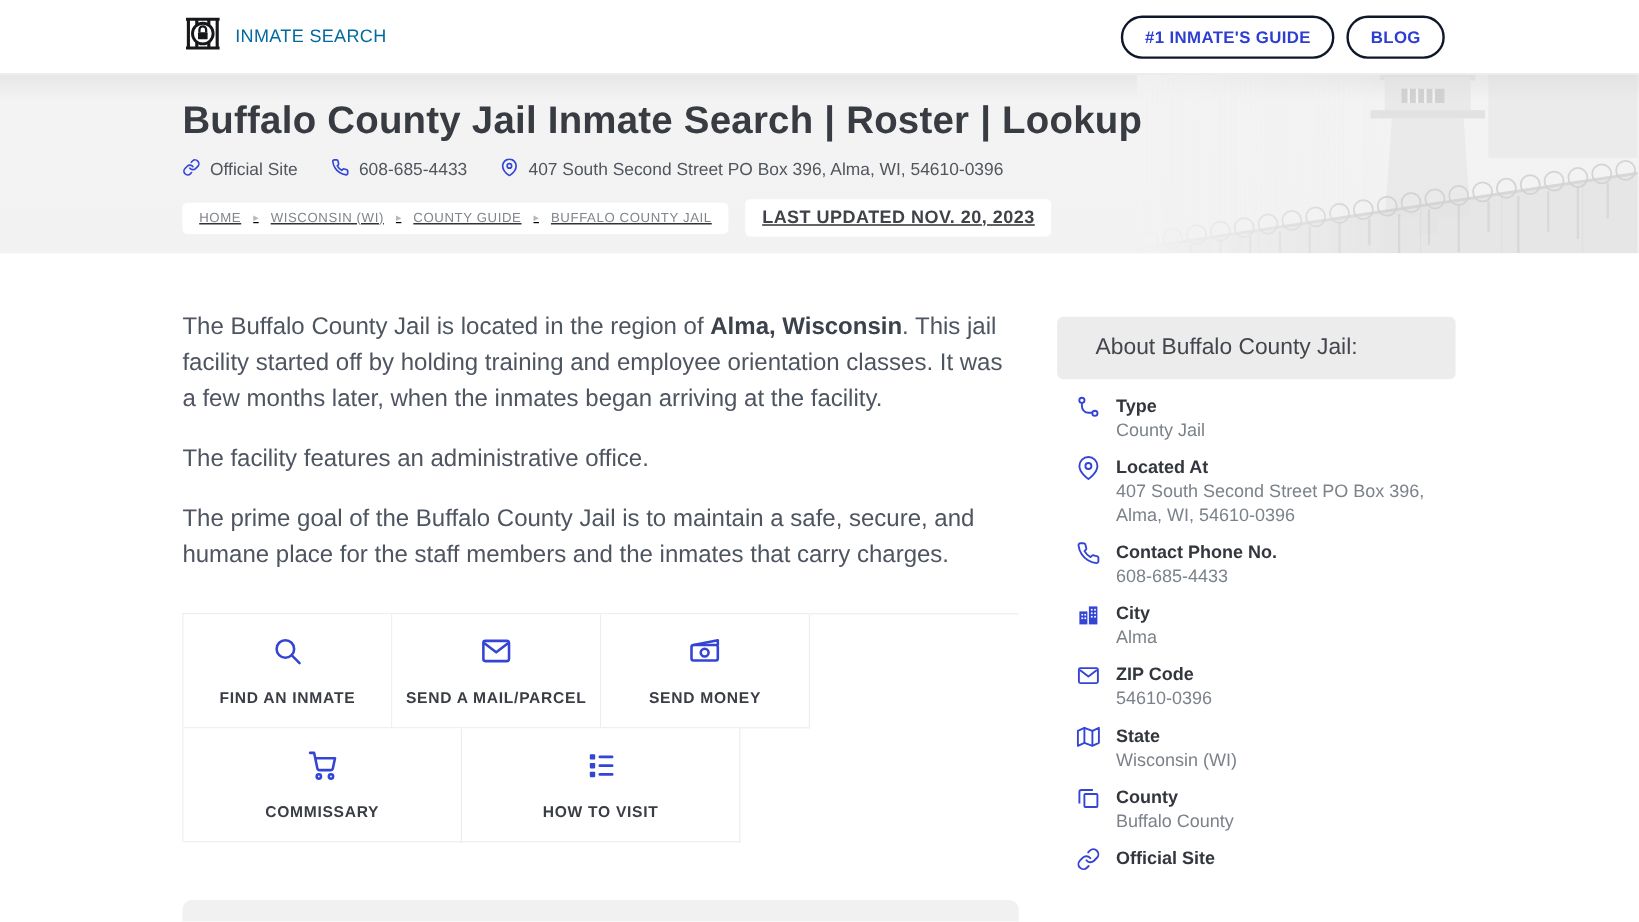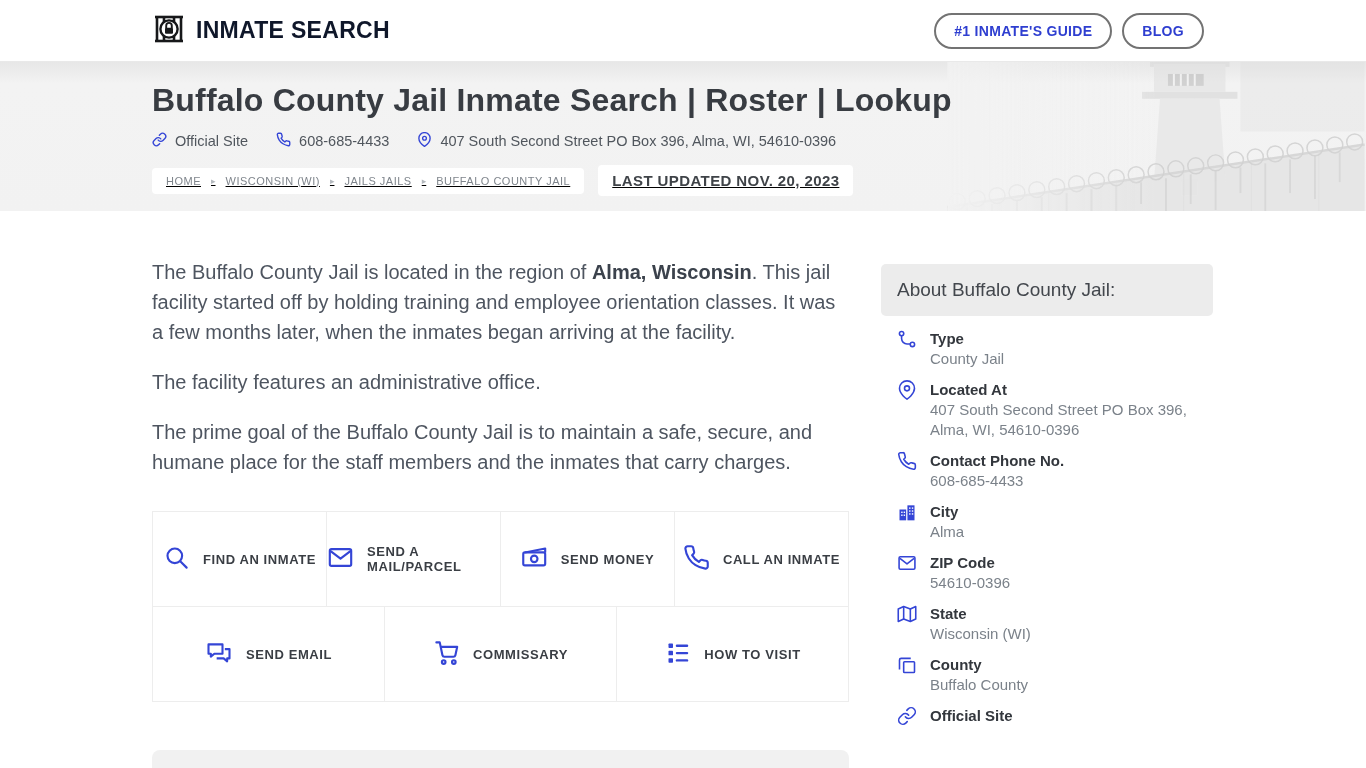--- a/index.html
+++ b/index.html
@@ -4,23 +4,23 @@
 <style>
   * { margin:0; padding:0; box-sizing:border-box; }
   html,body { width:1366px; height:768px; overflow:hidden; background:#fff;
     font-family:"Liberation Sans","DejaVu Sans",sans-serif; }
 
   
   .topbar { height:62px; background:#fff; border-bottom:1px solid #e9e9e9;
     display:flex; align-items:center; justify-content:space-between;
     padding:0 162px 0 152px; }
   .logo { display:flex; align-items:center; gap:10px; cursor:pointer; }
-  .logo-text { font-size:23px; font-weight:700; color:#0f172a; letter-spacing:.3px; }
+  .logo-text { font-size:15px; font-weight:400; color:#0369a1; letter-spacing:.3px; }
   .pillbtns { display:flex; gap:10px; }
-  .pill { border:2px solid #737373; color:#2e3ed0; background:#fff; border-radius:999px;
+  .pill { border:2px solid #0f172a; color:#2e3ed0; background:#fff; border-radius:999px;
     padding:8px 18px; font-size:14px; font-weight:700; letter-spacing:.3px; cursor:pointer;
     font-family:inherit; }
 
   
   .hero { position:relative; height:149px; overflow:hidden;
     background:linear-gradient(180deg,#e7e7e7 0px,#f3f3f3 22px,#f2f2f2 100%); }
   .hero-art { position:absolute; right:0; top:0; width:420px; height:149px; opacity:.8; }
   .hero-inner { position:relative; padding:20px 0 0 152px; }
   .hero-title { font-size:32px; font-weight:700; color:#383c42; letter-spacing:.2px; }
   .hero-meta { display:flex; align-items:center; gap:28px; margin-top:13px; }
@@ -44,31 +44,31 @@
   .article { padding-top:46px; }
   .article p { font-size:20px; line-height:30px; color:#4e5560; margin-bottom:20px; }
   .article b { color:#3b424c; }
 
   
   .grid { margin-top:34px; border-top:1px solid #ededed; border-left:1px solid #ededed; }
   .grow { display:grid; }
   .grow.r1 { grid-template-columns:repeat(4,1fr); }
   .grow.r2 { grid-template-columns:repeat(3,1fr); }
   .card { border-right:1px solid #ededed; border-bottom:1px solid #ededed; height:95px;
-    display:flex; flex-direction:row; align-items:center; justify-content:center;
+    display:flex; flex-direction:column; align-items:center; justify-content:center;
     gap:13px; background:#fff; cursor:pointer; }
   .card-label { font-size:13px; font-weight:600; color:#3a3e44; letter-spacing:.6px; }
   .acc { color:#3445d6; }
 
   
   .nextstub { margin-top:48px; height:60px; background:#f1f1f1; border-radius:8px; }
 
   
   .sidebar { margin-top:53px; }
-  .sb-head { background:#ececec; border-radius:5px; padding:15px 16px; font-size:19px;
+  .sb-head { background:#ececec; border-radius:5px; padding:15px 32px; font-size:19px;
     color:#43474d; font-weight:500; }
   .sb-list { padding:12px 0 0 16px; }
   .sb-item { display:flex; gap:13px; margin-bottom:10px; }
   .sb-item svg { flex:0 0 auto; margin-top:1px; }
   .sb-label { font-size:15px; font-weight:700; color:#33373d; line-height:21px; }
   .sb-value { font-size:15px; color:#7b828a; line-height:20px; }
 </style>
 </head>
 <body>
 
@@ -202,21 +202,21 @@
             </svg></span>
         <span>407 South Second Street PO Box 396, Alma, WI, 54610-0396</span>
       </span>
     </div>
     <div class="crumbrow">
       <div class="crumbbox">
         <span class="crumb">HOME</span>
         <span class="crumb-sep">▸</span>
         <span class="crumb">WISCONSIN (WI)</span>
         <span class="crumb-sep">▸</span>
-        <span class="crumb">JAILS JAILS</span>
+        <span class="crumb">COUNTY GUIDE</span>
         <span class="crumb-sep">▸</span>
         <span class="crumb">BUFFALO COUNTY JAIL</span>
       </div>
       <div class="updated">LAST UPDATED NOV. 20, 2023</div>
     </div>
   </div>
 </div>
 
 <div class="content">
 
@@ -244,35 +244,22 @@
           <span class="card-label">SEND A MAIL/PARCEL</span>
         </div>
         <div class="card">
           <span class="acc"><svg width="27" height="27" viewBox="0 0 24 24" fill="none" stroke="currentColor" stroke-width="1.9" stroke-linejoin="round">
                 <path d="M3.5 7.5 L21.5 4 V7.5"></path>
                 <rect x="2" y="7.5" width="19.5" height="11.5" rx="1.5"></rect>
                 <circle cx="11.75" cy="13.2" r="2.9"></circle>
               </svg></span>
           <span class="card-label">SEND MONEY</span>
         </div>
-        <div class="card">
-          <span class="acc"><svg width="27" height="27" viewBox="0 0 24 24" fill="none" stroke="currentColor" stroke-width="1.9" stroke-linecap="round" stroke-linejoin="round">
-                <path d="M22 16.92v3a2 2 0 0 1-2.18 2 19.79 19.79 0 0 1-8.63-3.07 19.5 19.5 0 0 1-6-6 19.79 19.79 0 0 1-3.07-8.67A2 2 0 0 1 4.11 2h3a2 2 0 0 1 2 1.72 12.84 12.84 0 0 0 .7 2.81 2 2 0 0 1-.45 2.11L8.09 9.91a16 16 0 0 0 6 6l1.27-1.27a2 2 0 0 1 2.11-.45 12.84 12.84 0 0 0 2.81.7A2 2 0 0 1 22 16.92z"></path>
-              </svg></span>
-          <span class="card-label">CALL AN INMATE</span>
-        </div>
       </div>
       <div class="grow r2">
-        <div class="card">
-          <span class="acc"><svg width="28" height="28" viewBox="0 0 24 24" fill="none" stroke="currentColor" stroke-width="1.8" stroke-linejoin="round">
-                <path d="M3 5.5 h12 v8 h-7 l-3 2.5 v-2.5 h-2 z"></path>
-                <path d="M17 9.5 h4 v8 h-2 v2.5 l-3-2.5 h-6"></path>
-              </svg></span>
-          <span class="card-label">SEND EMAIL</span>
-        </div>
         <div class="card">
           <span class="acc"><svg width="27" height="27" viewBox="0 0 24 24" fill="none" stroke="currentColor" stroke-width="1.9" stroke-linecap="round" stroke-linejoin="round">
                 <circle cx="9.5" cy="20.5" r="1.6"></circle>
                 <circle cx="18.5" cy="20.5" r="1.6"></circle>
                 <path d="M3 3h3l2.4 11.4a1.8 1.8 0 0 0 1.8 1.4h7.9a1.8 1.8 0 0 0 1.8-1.4L21.5 7H7"></path>
               </svg></span>
           <span class="card-label">COMMISSARY</span>
         </div>
         <div class="card">
           <span class="acc"><svg width="27" height="27" viewBox="0 0 24 24">

